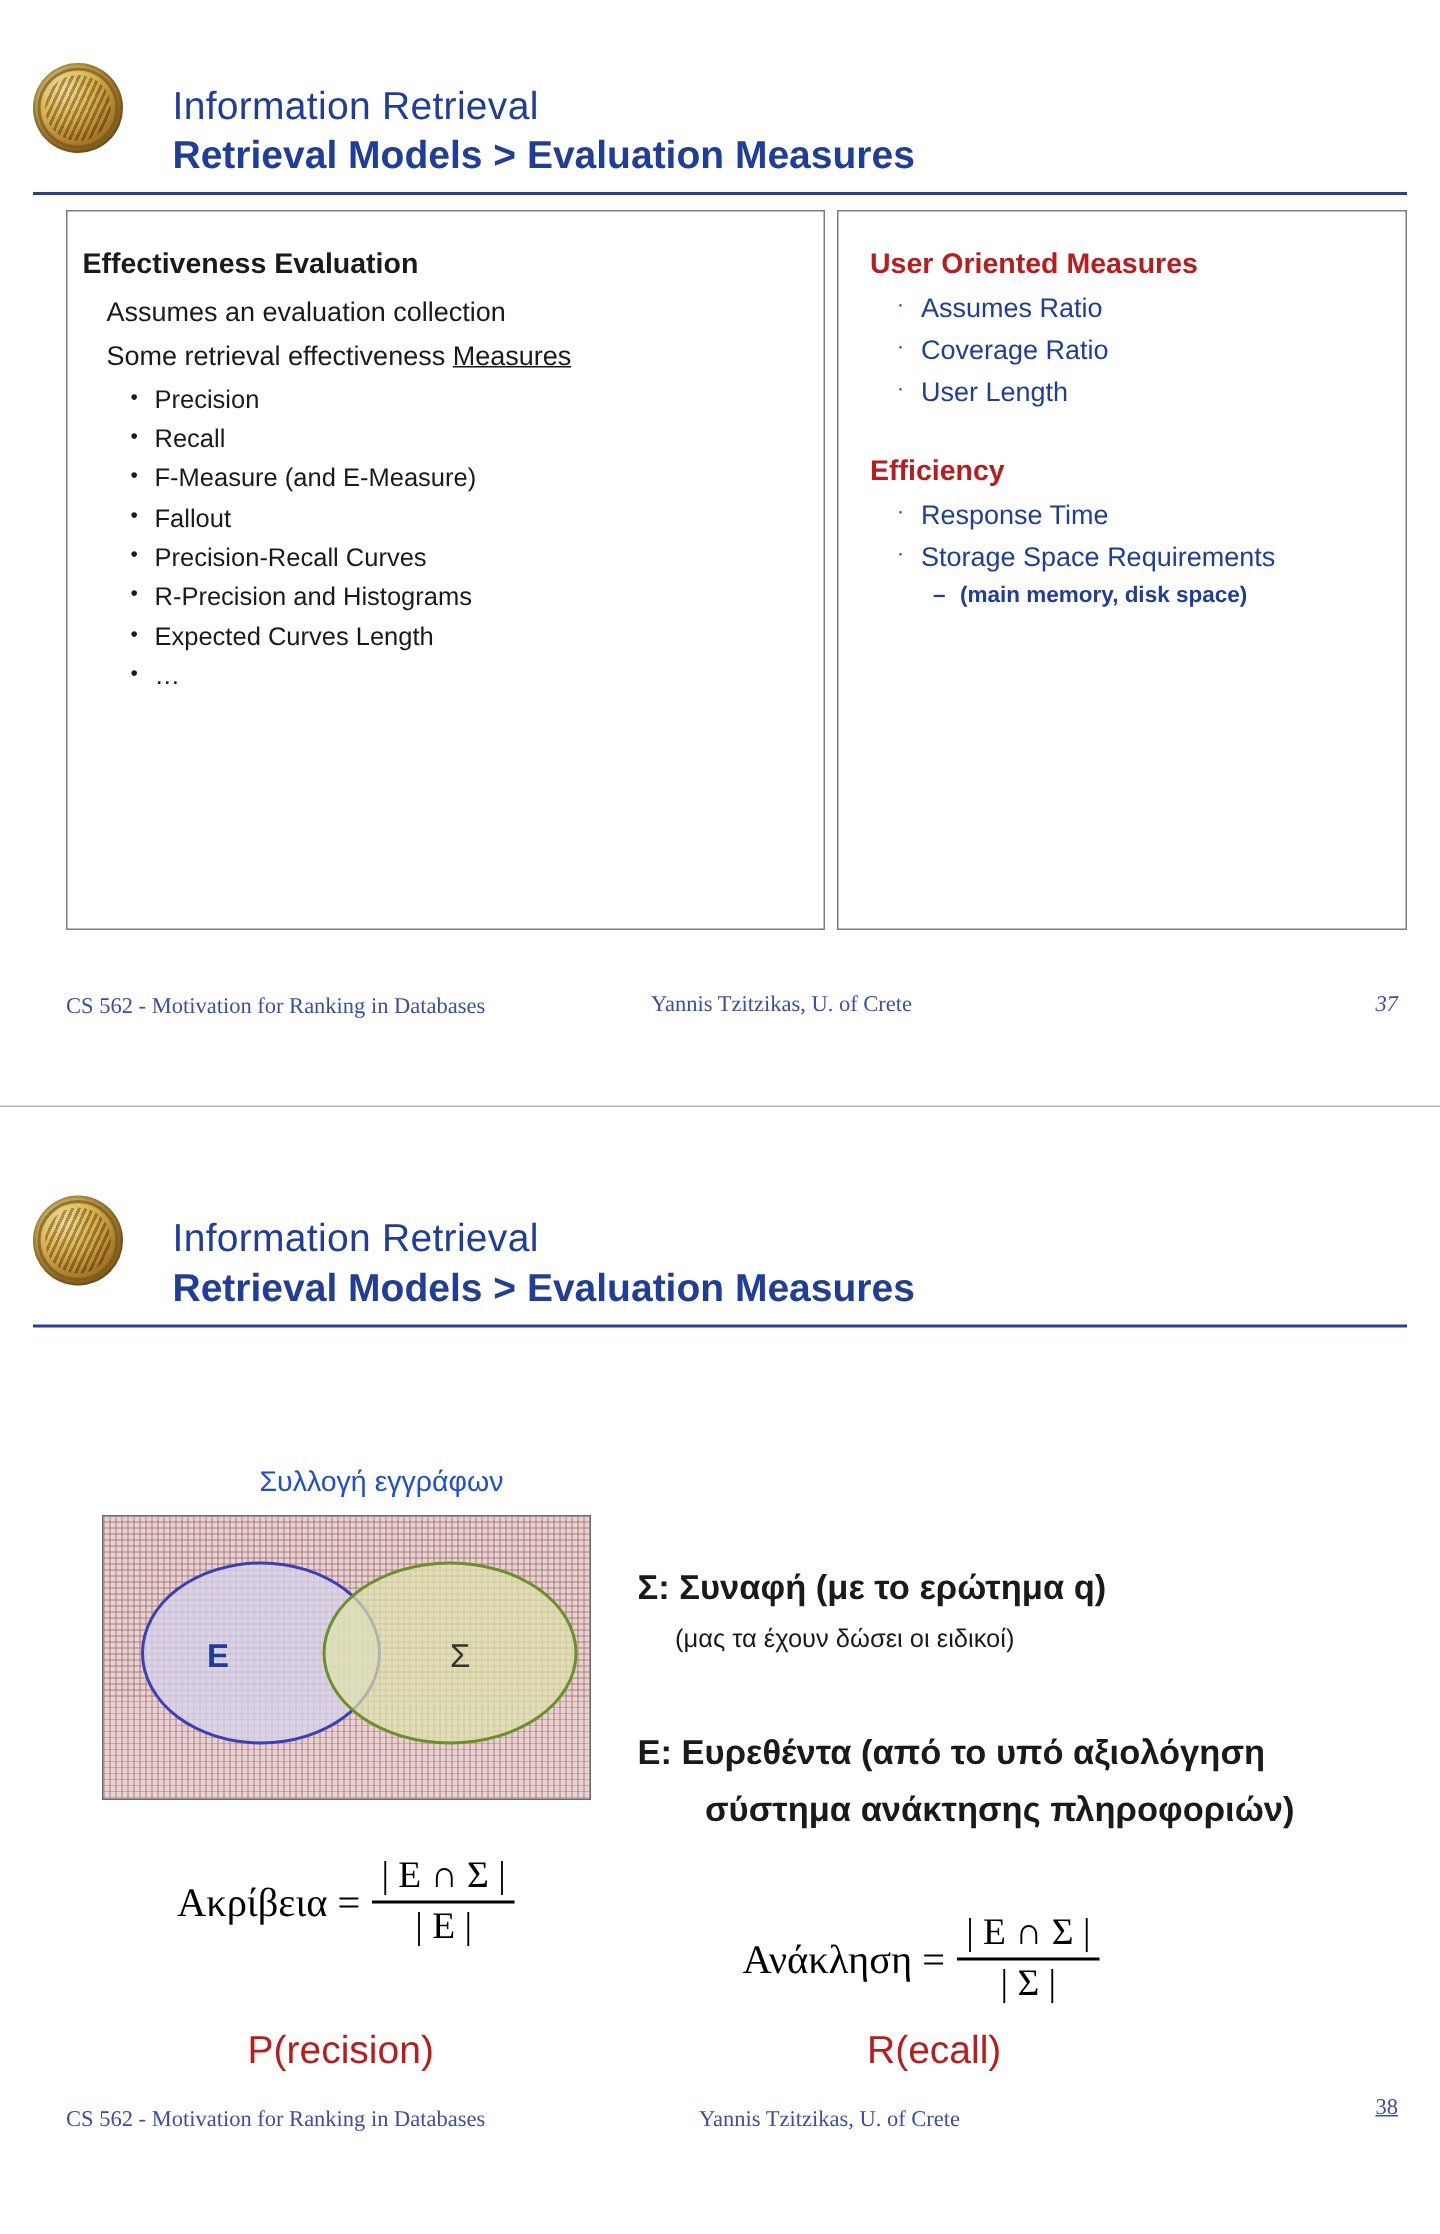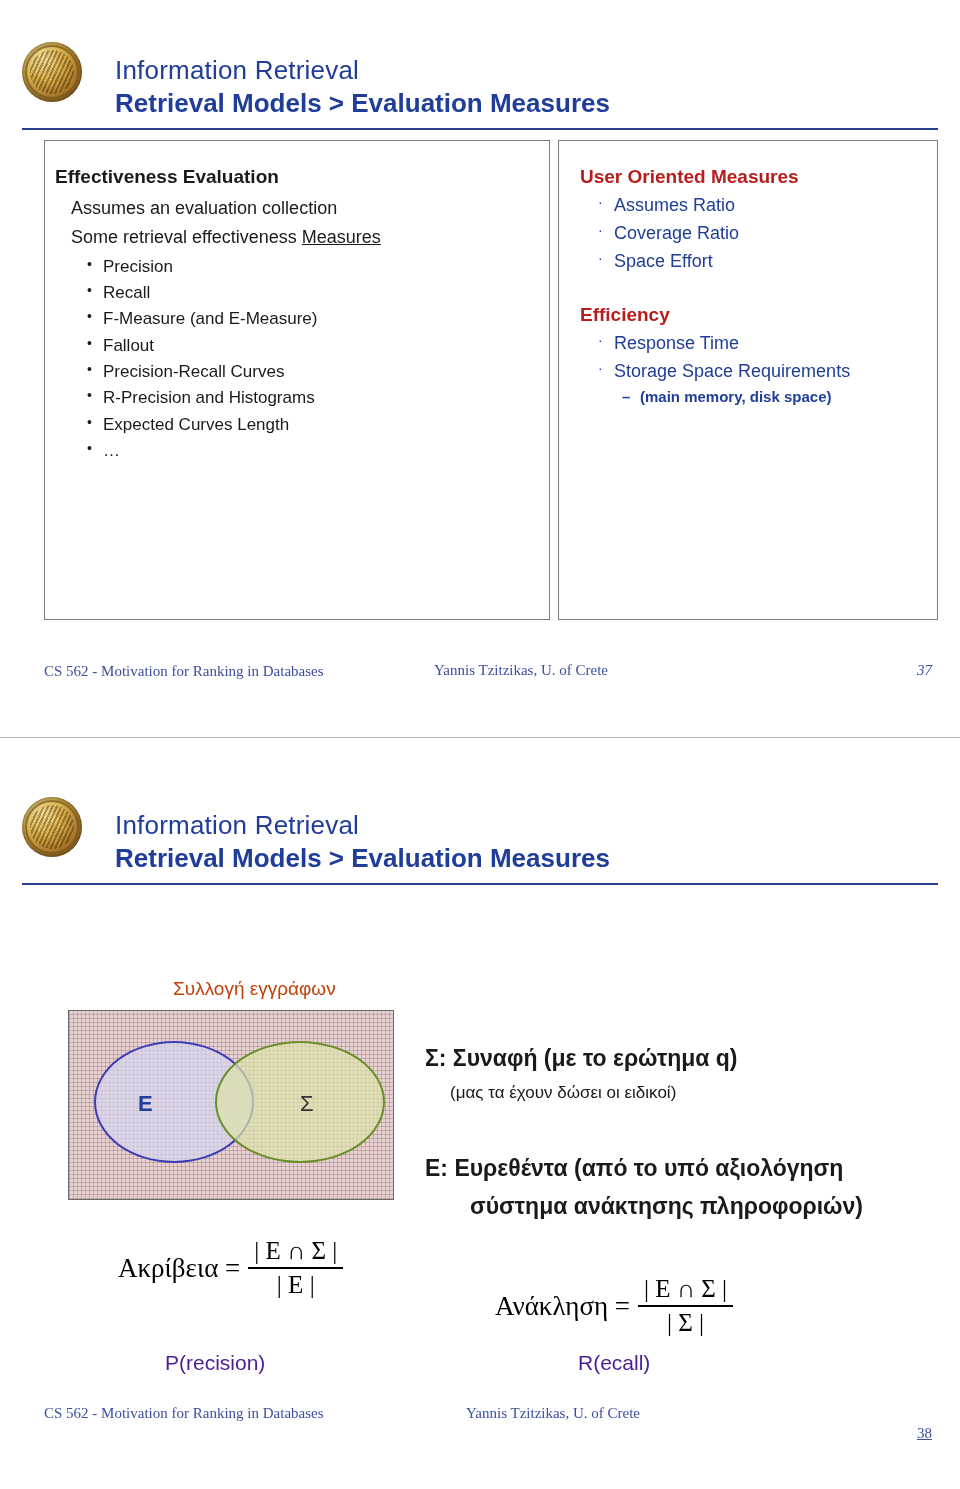--- a/index.html
+++ b/index.html
@@ -155,21 +155,21 @@
     left: 0;
     width: 960px;
     height: 0;
     border-top: 1px solid #b9b9b9;
   }
 
   
   .venn-label {
     position: absolute;
     font-size: 19px;
-    color: #c2410c;
+    color: #1d4ed8;
   }
   .venn-box {
     position: absolute;
     box-sizing: border-box;
     border: 1px solid #6b6b6b;
     background-color: #e7d3d3;
     background-image:
       repeating-linear-gradient(0deg, rgba(150,90,90,.35) 0 1px, transparent 1px 4px),
       repeating-linear-gradient(90deg, rgba(150,90,90,.35) 0 1px, transparent 1px 4px);
   }
@@ -232,22 +232,22 @@
     width: 100%;
     height: 0;
     border-top: 2px solid #000;
   }
   .frac .den {
     padding: 2px 6px 0 6px;
     font-size: 25px;
   }
   .pr-label {
     position: absolute;
-    font-size: 21px;
-    color: #4c1d95;
+    font-size: 26px;
+    color: #b91c1c;
   }
 </style>
 </head>
 <body>
 
 <div class="slide" id="slide1">
 
   <div class="logo" style="left:22px; top:42px;"></div>
 
   <div class="hdr-title-1" style="left:115px; top:55px;">Information Retrieval</div>
@@ -309,21 +309,21 @@
       <div class="bullet-row blue-t">
         <span class="bullet-dot">·</span>
         <span>Assumes Ratio</span>
       </div>
       <div class="bullet-row blue-t">
         <span class="bullet-dot">·</span>
         <span>Coverage Ratio</span>
       </div>
       <div class="bullet-row blue-t">
         <span class="bullet-dot">·</span>
-        <span>Space Effort</span>
+        <span>User Length</span>
       </div>
     </div>
 
     <div class="blue-h" style="margin-top:28px; margin-bottom:4px;">Efficiency</div>
 
     <div style="margin-left:18px;">
       <div class="bullet-row blue-t">
         <span class="bullet-dot">·</span>
         <span>Response Time</span>
       </div>
@@ -384,14 +384,14 @@
     <span class="frac">
       <span class="num">| Ε ∩ Σ |</span>
       <span class="bar"></span>
       <span class="den">| Σ |</span>
     </span>
   </div>
   <div class="pr-label" style="left:578px; top:606px;">R(ecall)</div>
 
   <div class="footer" style="left:44px; top:660px;">CS 562 - Motivation for Ranking in Databases</div>
   <div class="footer" style="left:466px; top:660px;">Yannis Tzitzikas, U. of Crete</div>
-  <div class="footer footer-right" style="top:680px;text-decoration:underline;">38</div>
+  <div class="footer footer-right" style="top:652px;text-decoration:underline;">38</div>
 </div>
 
 </body></html>

